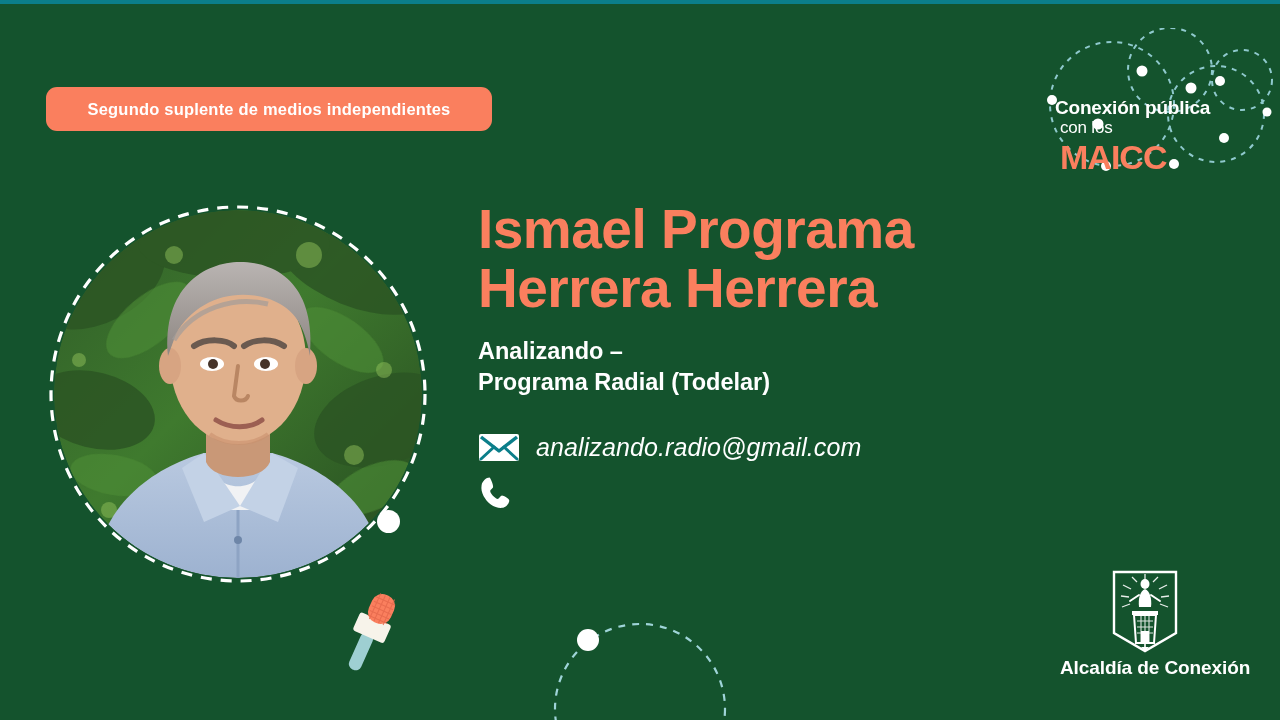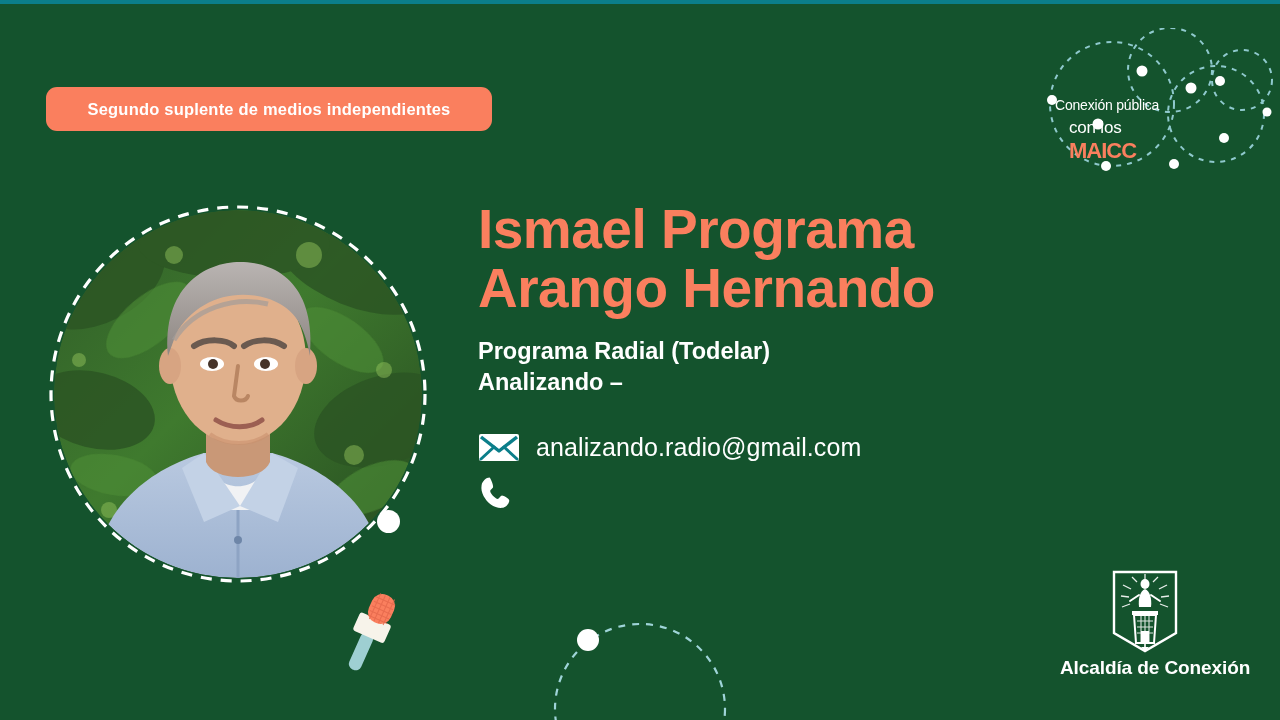--- a/index.html
+++ b/index.html
@@ -67,21 +67,21 @@
     letter-spacing:-0.5px;
     white-space:nowrap;
   }
   #program-block {
     margin-top:17px;
     color:#ffffff;
     font-size:23.5px;
     font-weight:bold;
     line-height:1.33;
   }
-  #contact-block { margin-top:26px; }
+  #contact-block { margin-top:26px;font-style:italic; }
   .contact-row {
     display:flex; align-items:center;
     height:46px;
   }
   .contact-icon {
     width:46px; height:34px;
     display:flex; align-items:center; justify-content:flex-start;
     flex:0 0 46px;
   }
   .contact-text {
@@ -110,43 +110,43 @@
     width:260px; height:146px;
   }
   #maicc-net { position:absolute; left:0; top:0; }
   #maicc-text {
     position:absolute; left:0; top:0;
     width:260px; height:146px;
   }
   #maicc-line1 {
     position:absolute; left:35px; top:69px;
     color:#ffffff;
-    font-size:14px;
-    font-weight:normal;
+    font-size:19px;
+    font-weight:bold;
     letter-spacing:-0.2px;
     white-space:nowrap;
   }
   #maicc-line2-wrap {
     position:absolute; left:35px; top:90px;
     display:flex; align-items:baseline;
     white-space:nowrap;
     flex-direction:column;
   }
   #maicc-conlos {
     color:#ffffff;
     font-size:17px;
     font-weight:normal;
     letter-spacing:-0.2px;
   }
   #maicc-acronym {
     color:#fa7f5e;
-    font-size:22px;
+    font-size:34px;
     font-weight:bold;
     letter-spacing:-1px;
-    margin-left:14px;
+    margin-left:5px;
   }
 
   
   #alcaldia-logo {
     position:absolute; left:1060px; top:565px;
     width:190px; height:115px;
   }
   #alcaldia-shield {
     position:absolute; left:50px; top:0;
     width:70px; height:85px;
@@ -254,25 +254,25 @@
       </svg>
     </div>
     <svg id="portrait-dashes" viewBox="0 0 380 380" xmlns="http://www.w3.org/2000/svg">
       <circle cx="190" cy="190" r="187" fill="none" stroke="#ffffff" stroke-width="3.2" stroke-dasharray="11 9" stroke-linecap="butt"></circle>
     </svg>
     <div id="portrait-dot"></div>
   </div>
 
   <div id="text-col">
     <div class="name-line">Ismael Programa</div>
-    <div class="name-line">Arango Hernando</div>
+    <div class="name-line">Herrera Herrera</div>
 
     <div id="program-block">
+      <div>Analizando –</div>
       <div>Programa Radial (Todelar)</div>
-      <div>Analizando –</div>
     </div>
 
     <div id="contact-block">
       <div class="contact-row">
         <span class="contact-icon">
           <svg width="42" height="30" viewBox="0 0 42 30" xmlns="http://www.w3.org/2000/svg">
             <rect x="1" y="2" width="40" height="27" rx="2" fill="#ffffff"></rect>
             <path d="M3 5 L21 19 L39 5" fill="none" stroke="#0b7e8a" stroke-width="3.4" stroke-linejoin="round"></path>
             <path d="M3 27 L16 15 M39 27 L26 15" fill="none" stroke="#0b7e8a" stroke-width="3" stroke-linecap="round"></path>
           </svg>

